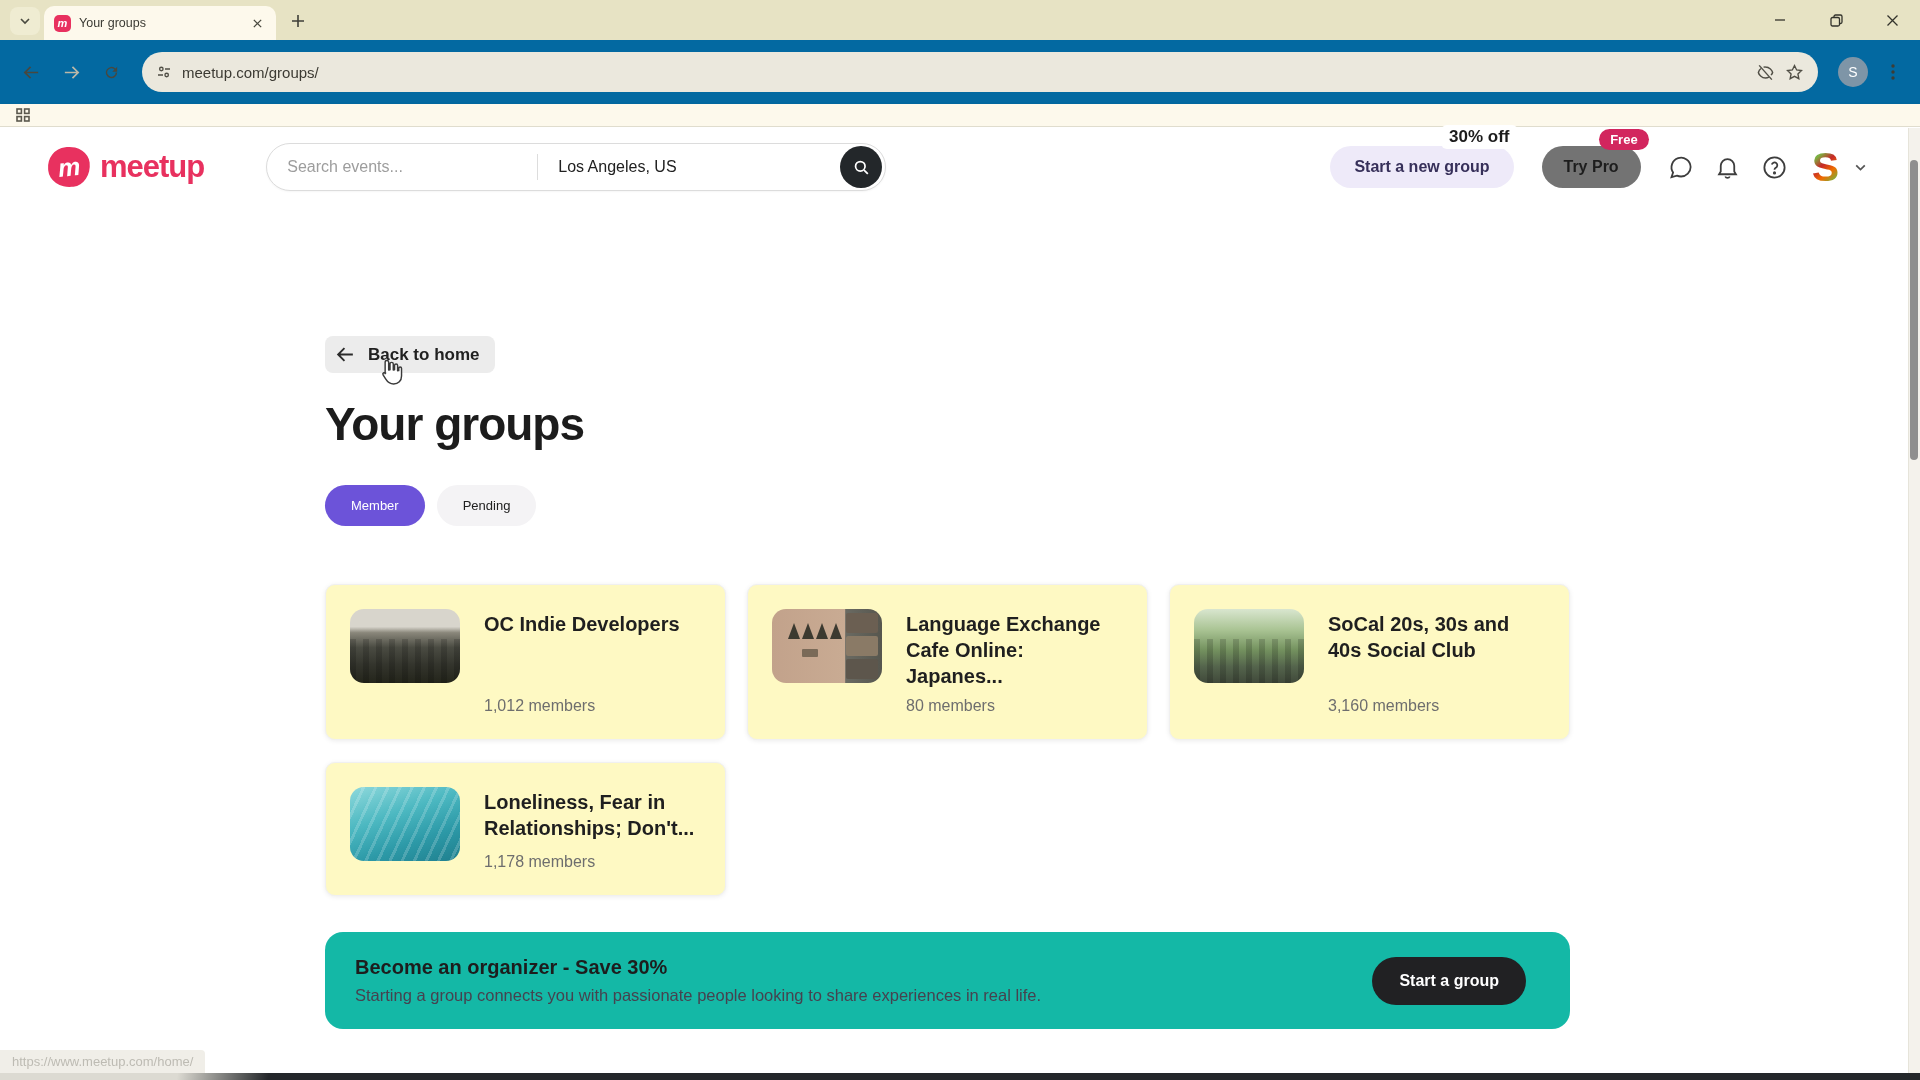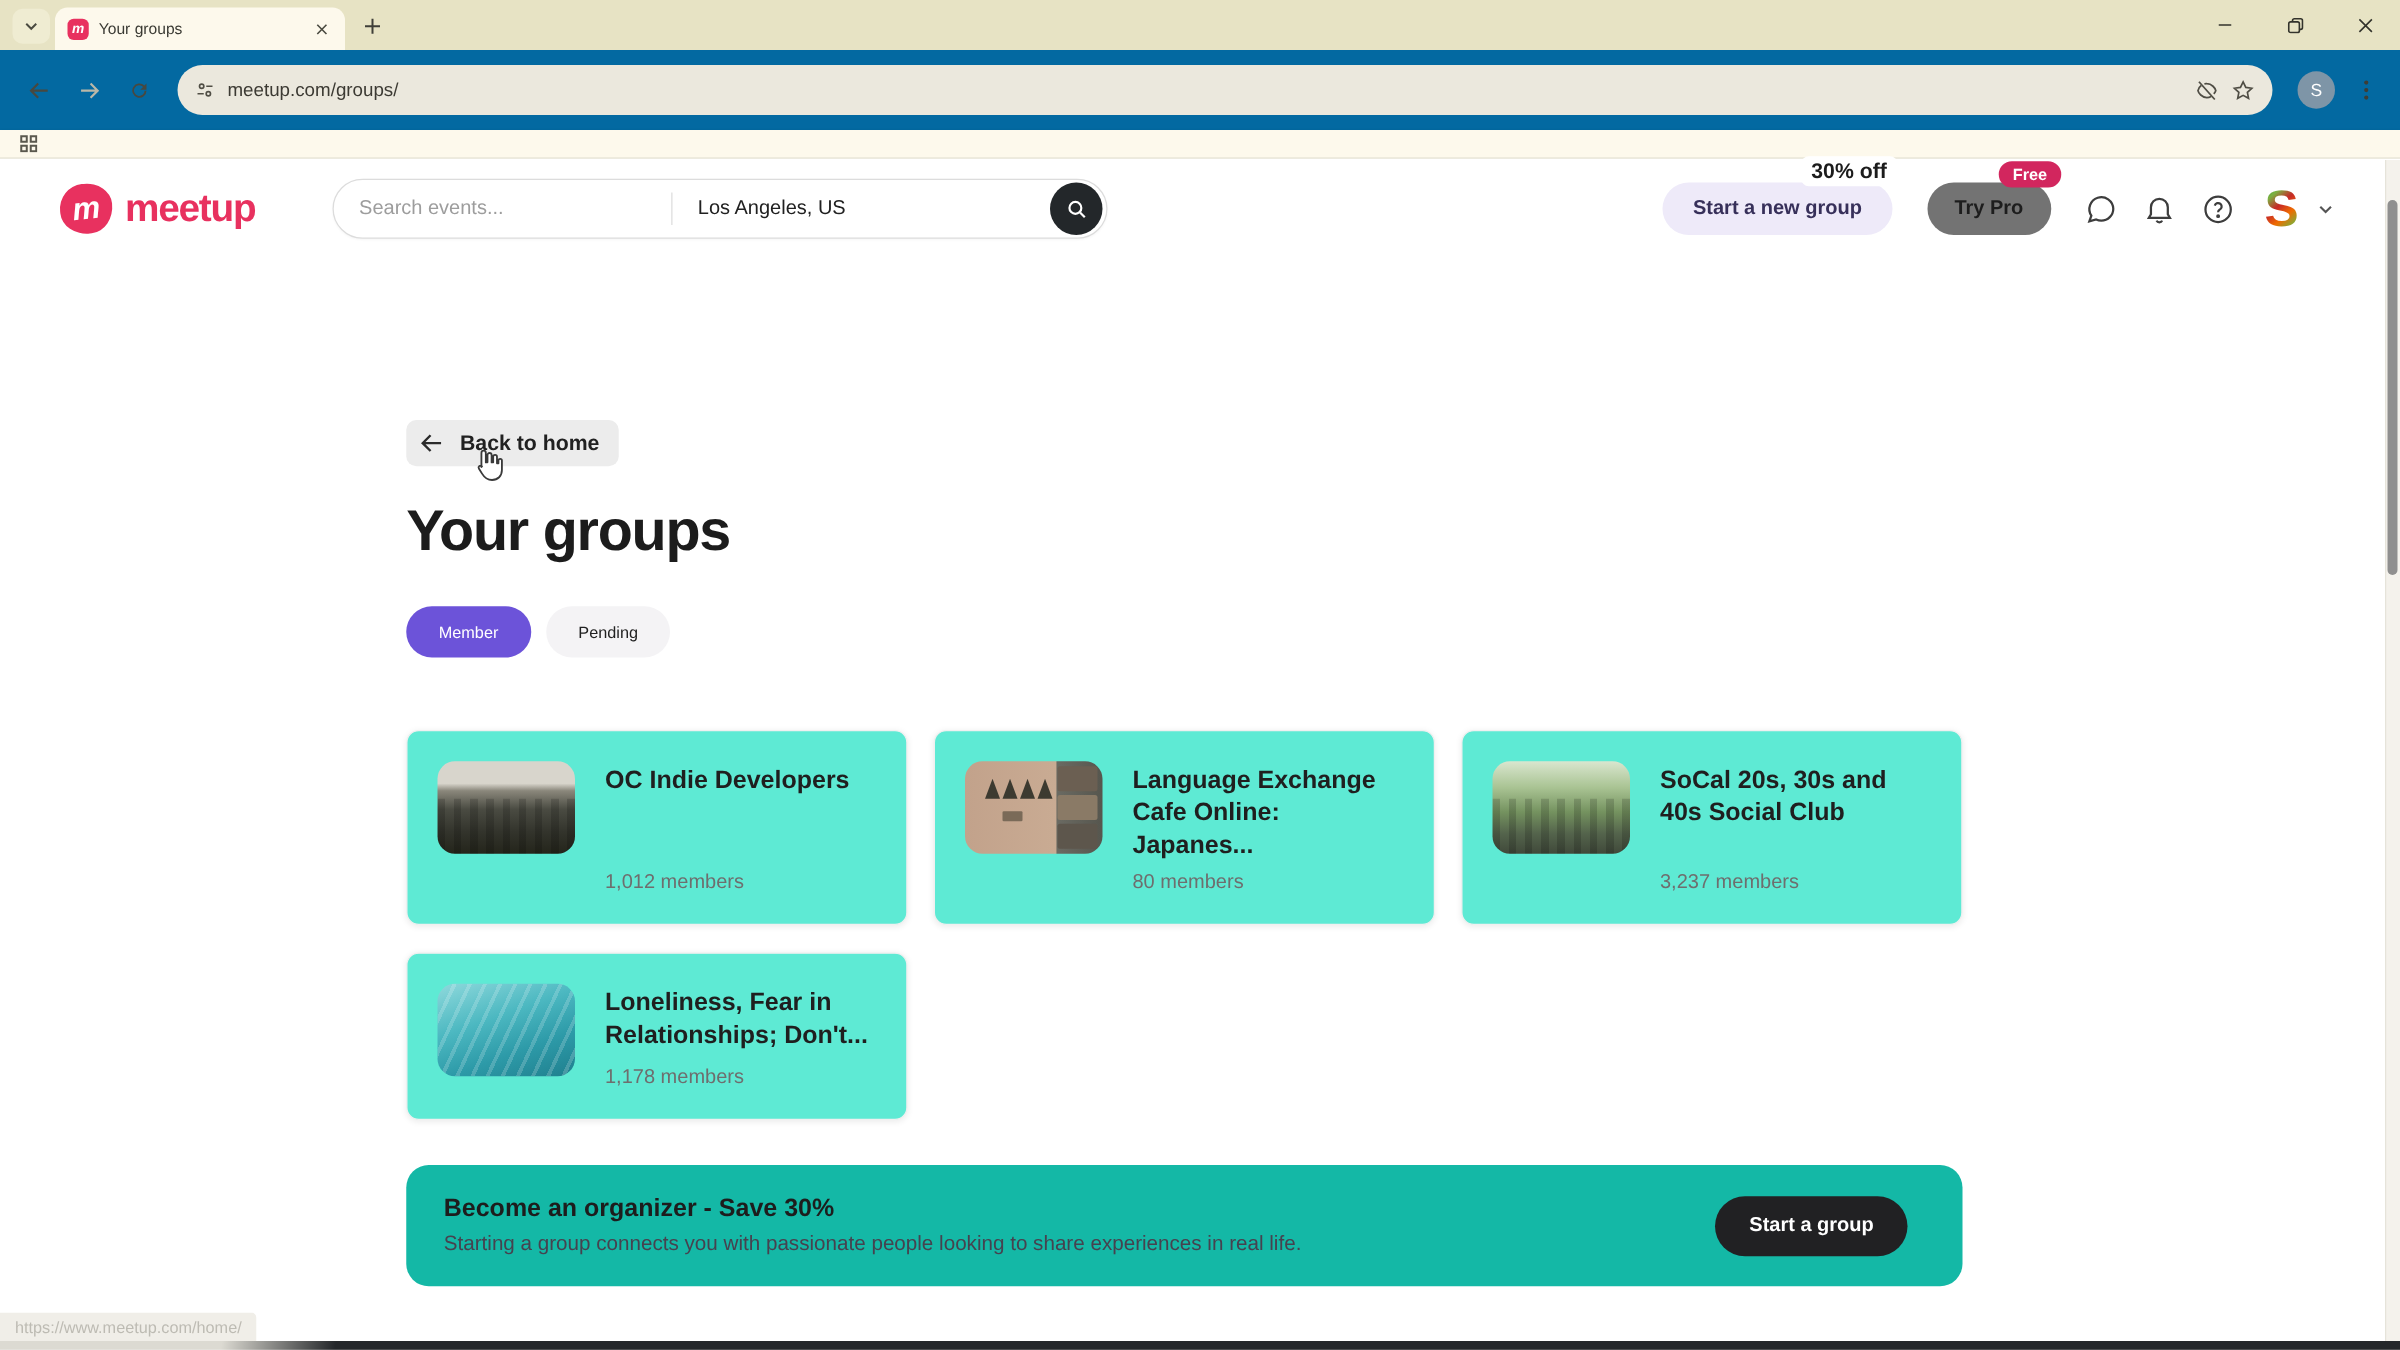--- a/index.html
+++ b/index.html
@@ -76,21 +76,21 @@
   .cursor { position:absolute; left:50px; top:20px; pointer-events:none; }
 
   .page-title { margin-top:24px; font-size:46px; font-weight:800; color:#1c1c1c; letter-spacing:-1px; }
 
   .filter-tabs { margin-top:34px; display:flex; gap:12px; }
   .pill-tab { height:41px; padding:0 26px; border-radius:24px; border:none; font-size:13px; font-weight:400; font-family:inherit; }
   .pill-tab.active { background:#6c53d9; color:#fff; }
   .pill-tab.inactive { background:#f4f3f5; color:#212121; }
 
   .cards { margin-top:58px; display:grid; grid-template-columns:repeat(3,401px); gap:22px 21px; }
-  .card { background:#5eead4; border:1px solid #f0f0f0; border-radius:10px; box-shadow:0 1px 5px rgba(0,0,0,.08);
+  .card { background:#fef9c3; border:1px solid #f0f0f0; border-radius:10px; box-shadow:0 1px 5px rgba(0,0,0,.08);
     padding:24px; display:flex; gap:24px; min-height:133px; }
   .card-img { width:110px; height:74px; border-radius:14px; flex:none; overflow:hidden; position:relative; }
   .img-1 { background:linear-gradient(180deg,#d8d5cc 0%,#d8d5cc 24%,#8a877b 32%,#4a4b42 52%,#33342c 76%,#24251b 100%); }
   .img-2 { background:linear-gradient(90deg,#c2a28b 0%,#c9ab93 66%,#6a6a62 67%,#56564e 100%); }
   .img-3 { background:linear-gradient(180deg,#d9e6cf 0%,#aac494 28%,#74925f 55%,#54644c 78%,#40493a 100%); }
   .img-4 { background:linear-gradient(160deg,#8fd9dc 0%,#4cb8c1 38%,#2d9aa8 68%,#1f7f8e 100%); }
   .img-overlay-ripple { position:absolute; inset:0; background:repeating-linear-gradient(115deg,rgba(255,255,255,.18) 0 3px,transparent 3px 11px); }
   .img-overlay-crowd { position:absolute; inset:0; background:repeating-linear-gradient(90deg,rgba(0,0,0,.16) 0 6px,transparent 6px 13px); top:40%; }
   .card-text { display:flex; flex-direction:column; justify-content:space-between; min-height:84px; padding-top:2px; }
   .card-title { font-size:20px; font-weight:700; color:#1f1f1f; line-height:26px; }
@@ -315,21 +315,21 @@
           <div class="card-title">Language Exchange Cafe Online: Japanes...</div>
           <div class="card-members">80 members</div>
         </div>
       </div>
       <div class="card">
         <div class="card-img img-3">
             <div class="img-overlay-crowd"></div>
           </div>
         <div class="card-text">
           <div class="card-title">SoCal 20s, 30s and 40s Social Club</div>
-          <div class="card-members">3,237 members</div>
+          <div class="card-members">3,160 members</div>
         </div>
       </div>
       <div class="card">
         <div class="card-img img-4">
             <div class="img-overlay-ripple"></div>
           </div>
         <div class="card-text">
           <div class="card-title">Loneliness, Fear in Relationships; Don't...</div>
           <div class="card-members">1,178 members</div>
         </div>

